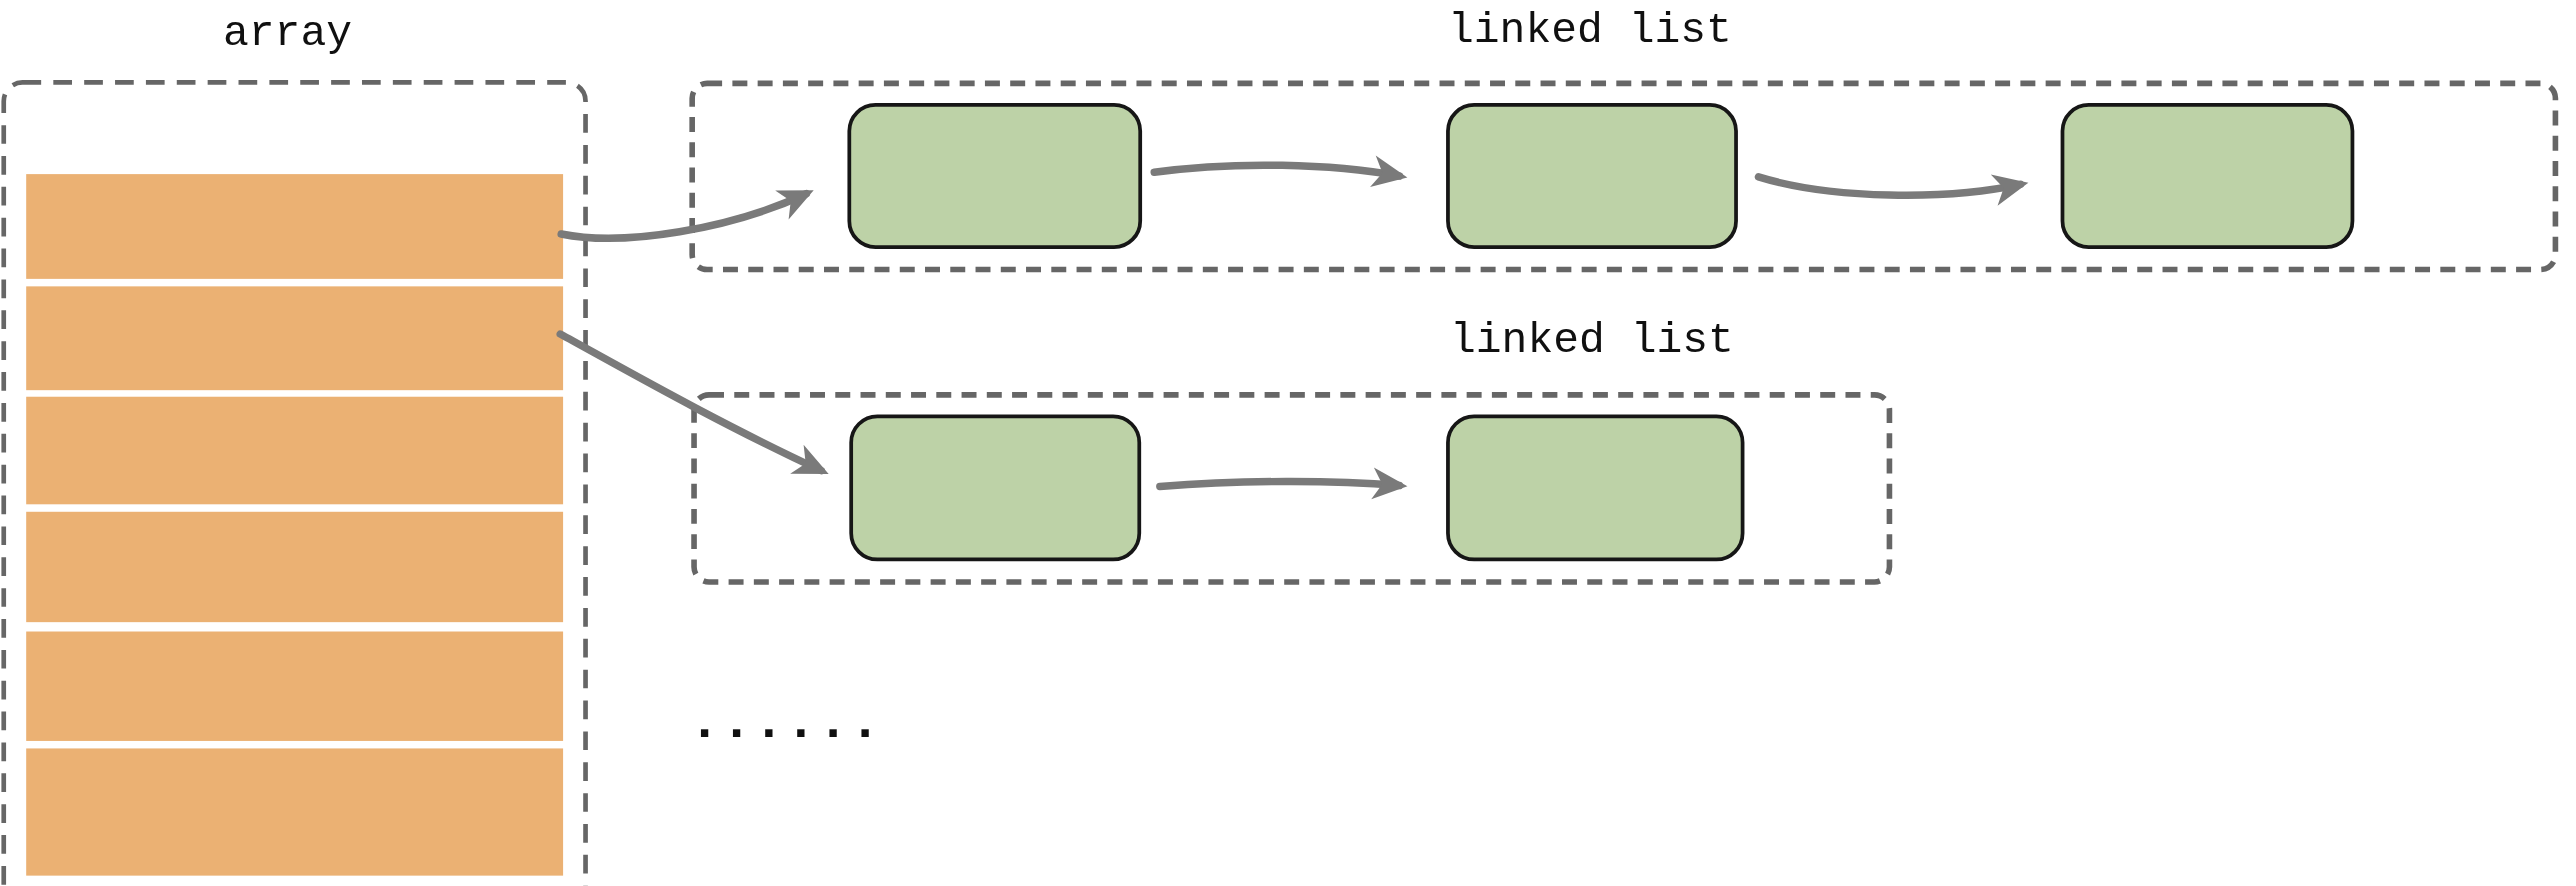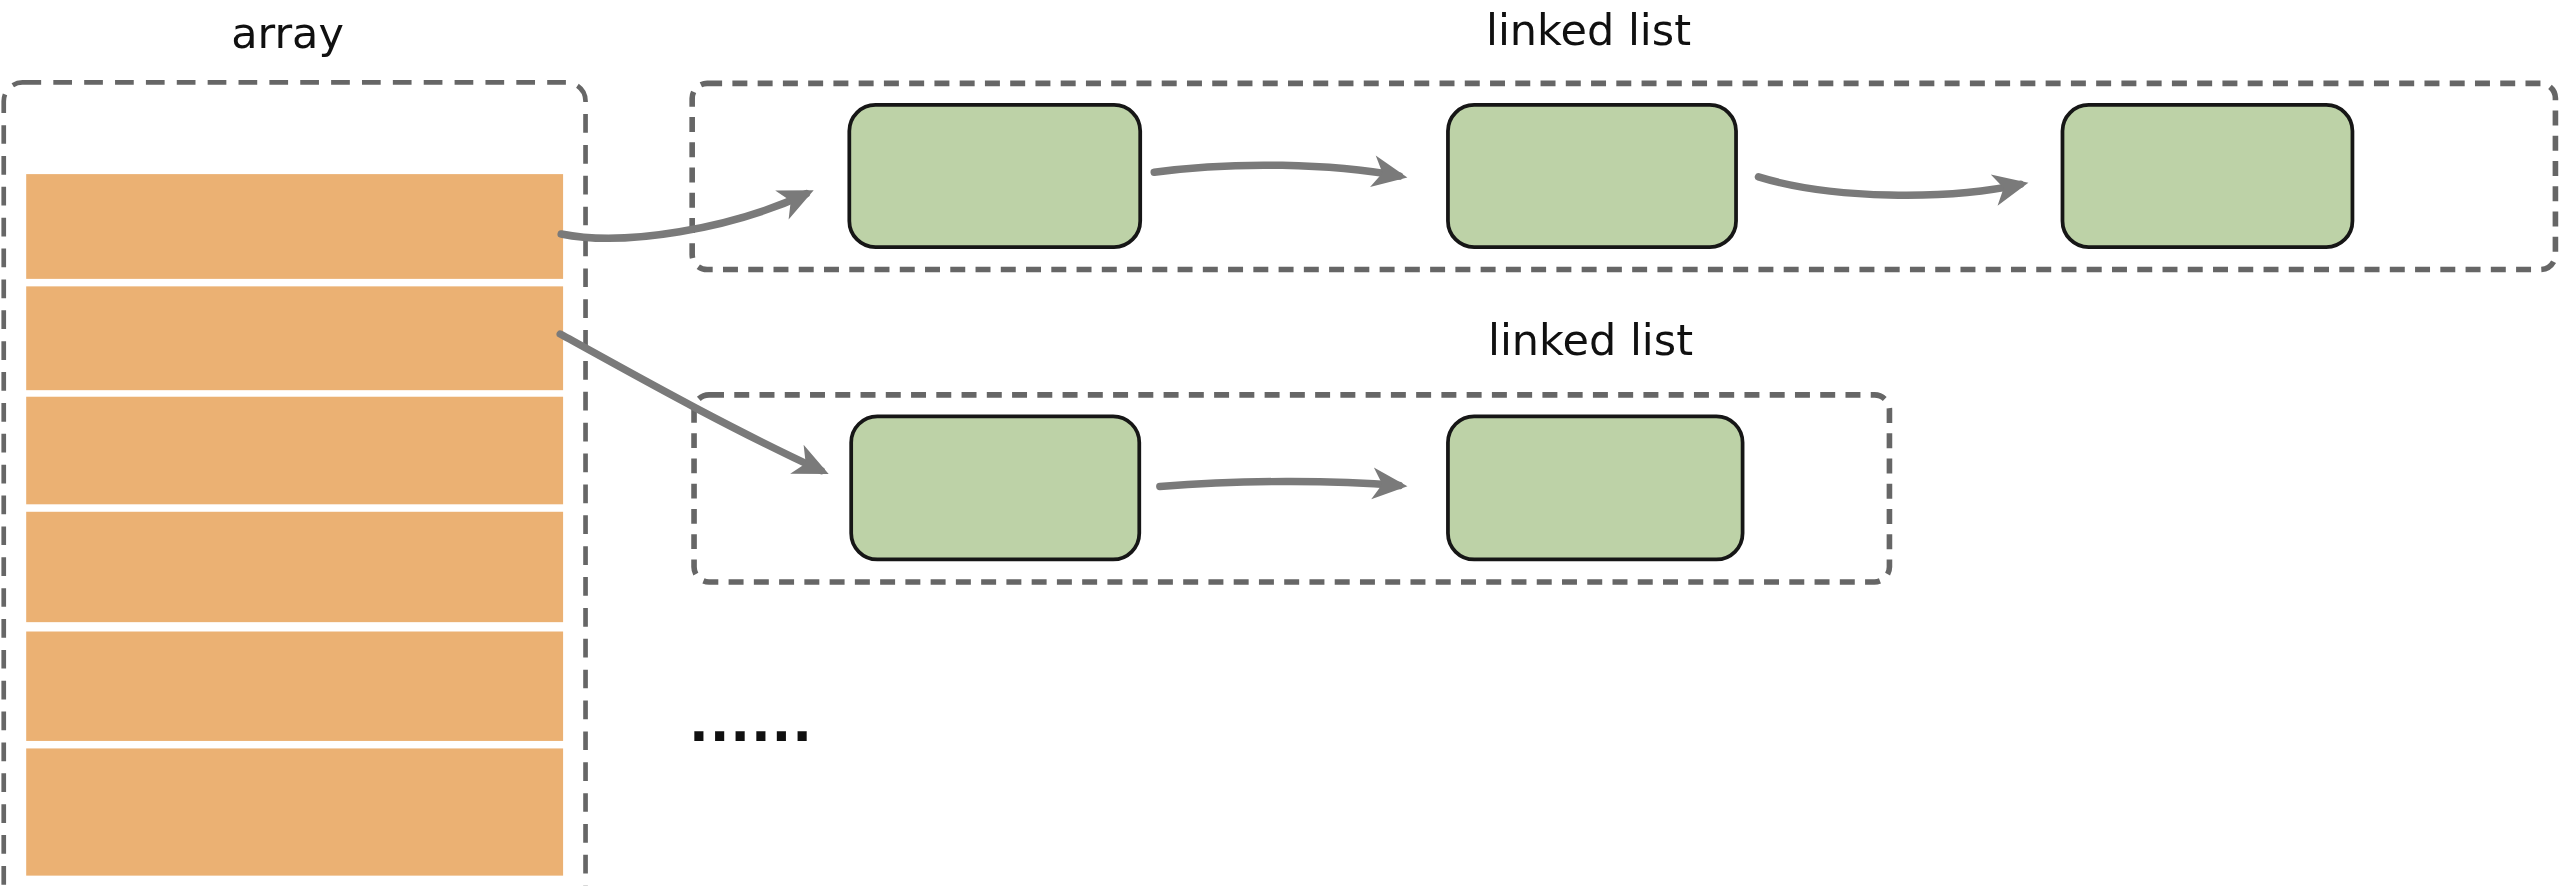--- a/index.html
+++ b/index.html
@@ -41,20 +41,21 @@
   }
   .arrow-head{fill:var(--c-arrow);}
   .label{
     position:absolute;
     font-size:43px;
     color:var(--c-text);
     white-space:nowrap;
     text-align:center;
     width:281px;
     line-height:1.15;
+    font-family:Liberation Mono, monospace;
   }
   .label.array-label{left:147px;top:9.4px;}
   .label.ll1-label{left:1448px;top:5.6px;}
   .label.ll2-label{left:1450px;top:316px;}
   .label.ellipsis{
     left:689px;top:694px;
     width:auto;
     font-size:52px;
     font-weight:bold;
     letter-spacing:0.9px;

